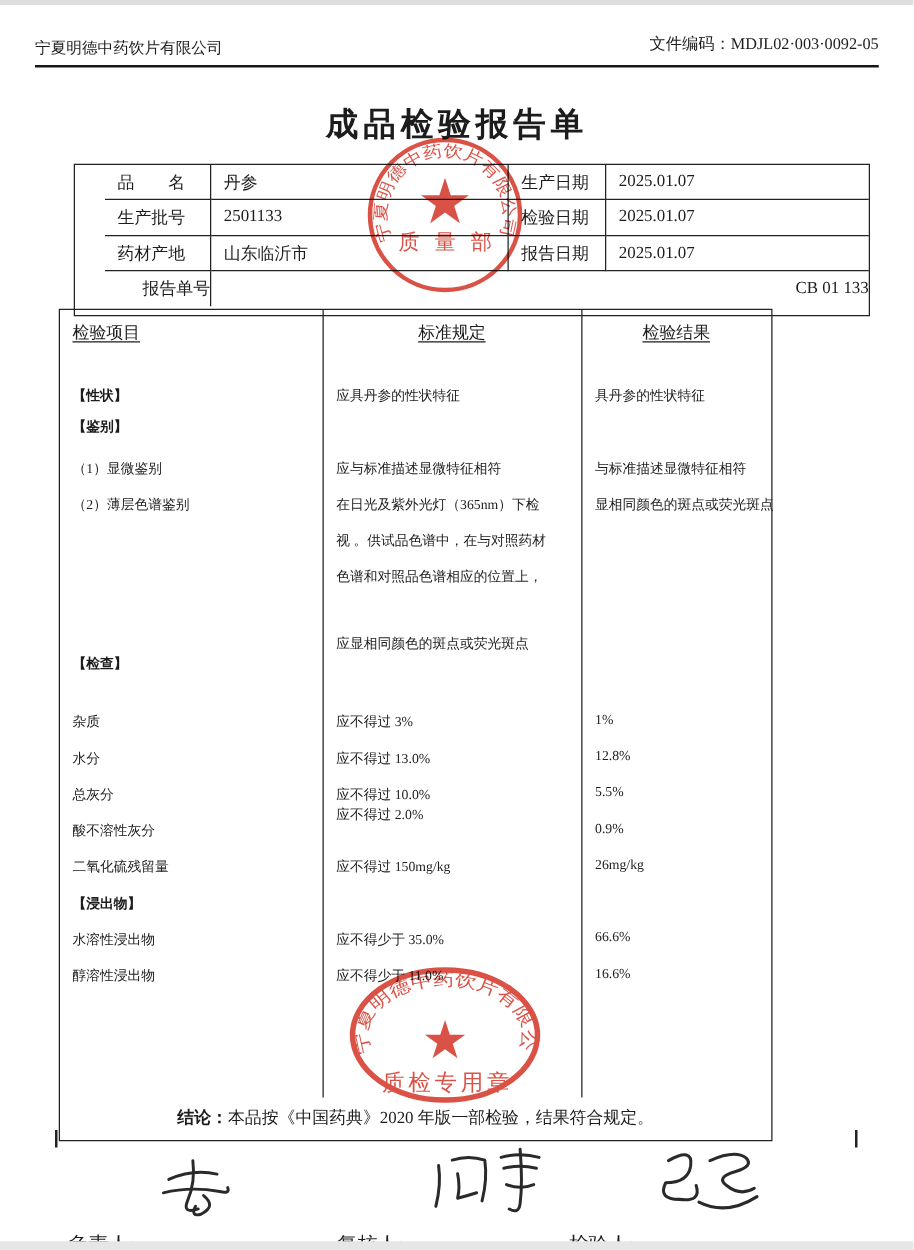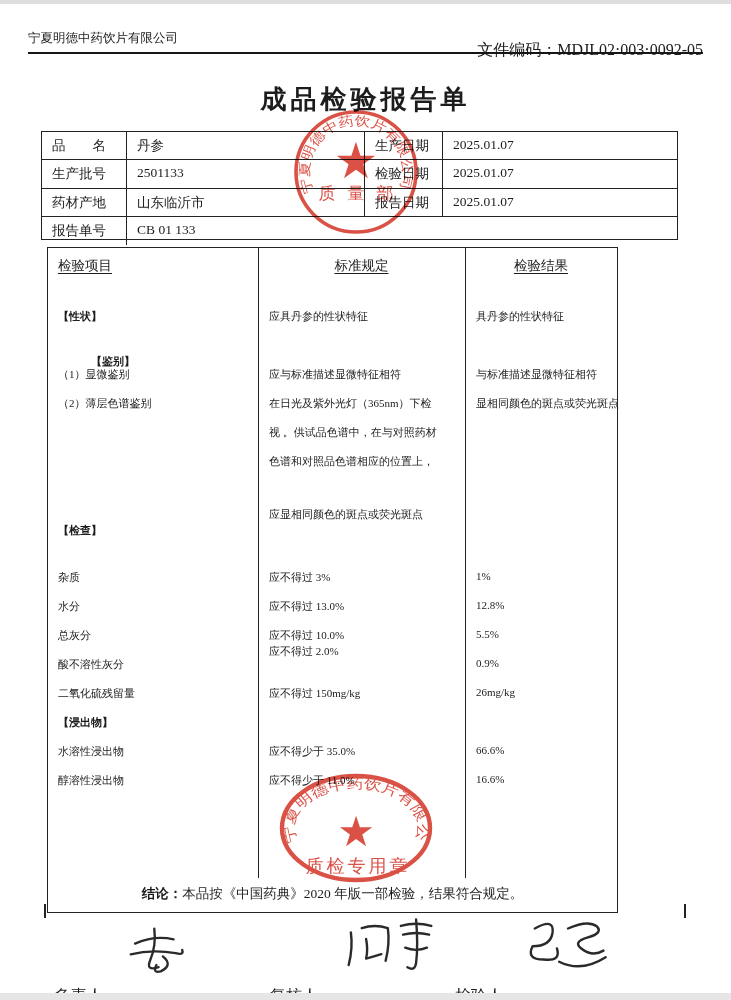--- a/index.html
+++ b/index.html
@@ -6,34 +6,34 @@
   .sheet {
     position:relative; width:731px; height:1000px; background:#ffffff;
     font-family:"Liberation Serif","DejaVu Serif",serif; color:#1c1c1c;
     overflow:hidden;
   }
   .edge-top { position:absolute; top:0; left:0; right:0; height:4px; background:#dedede; }
   .edge-bottom { position:absolute; bottom:0; left:0; right:0; height:7px; background:#e6e6e6; }
 
   
   .hdr-company { position:absolute; left:28px; top:30px; font-size:12.5px; white-space:nowrap; }
-  .hdr-code { position:absolute; right:28px; top:40px; font-size:16px; white-space:nowrap; }
+  .hdr-code { position:absolute; right:28px; top:26px; font-size:13px; white-space:nowrap; }
   .hdr-rule { position:absolute; left:28px; width:675px; top:52px; height:2px; background:#161616; }
 
   .title { position:absolute; left:0; right:0; top:82px; text-align:center;
            font-size:26px; font-weight:bold; letter-spacing:4px; }
 
   
-  .info-table { position:absolute; left:41px; top:131px; width:637px; height:109px;
+  .info-table { position:absolute; left:59px; top:131px; width:637px; height:122px;
                 border:1.5px solid #222; box-sizing:border-box;
-                display:grid; grid-template-columns:85px 238px 78px 1fr; grid-auto-rows:28.3px; }
+                display:grid; grid-template-columns:85px 238px 78px 1fr; grid-auto-rows:28.3px;padding-left:24px; }
   .ic { box-sizing:border-box; padding:5px 0 0 10px; font-size:13.5px; white-space:nowrap;
         border-right:1.2px solid #222; border-bottom:1.2px solid #222; }
   .ic.no-r { border-right:none; }
-  .ic.no-b { border-bottom:none; }
+  .ic.no-b { border-bottom:none;text-align:right; }
   .ic.span3 { grid-column:2 / 5; }
 
   
   .main-table { position:absolute; left:47px; top:247px; width:571px; height:666px;
                 border:1.5px solid #222; box-sizing:border-box; font-size:13px; }
   .vline { position:absolute; top:0; width:1.2px; height:630px; background:#222; }
   .vline.v1 { left:209.5px; }
   .vline.v2 { left:416.5px; }
   .mh { position:absolute; top:9px; font-size:13.5px; text-decoration:underline; text-underline-offset:3px; white-space:nowrap; }
   .mh.h1 { left:10px; }
@@ -101,21 +101,21 @@
   <div class="main-table">
     <div class="vline v1"></div>
     <div class="vline v2"></div>
     <div class="mh h1">检验项目</div>
     <div class="mh h2">标准规定</div>
     <div class="mh h3">检验结果</div>
     <div id="table-lines">
         <div class="mcell c1 bold" style="top: 61px;">【性状】</div>
         <div class="mcell c2" style="top: 61px;">应具丹参的性状特征</div>
         <div class="mcell c3" style="top: 61px;">具丹参的性状特征</div>
-        <div class="mcell c1 bold" style="top: 106px; margin-left: 33px;">【鉴别】</div>
+        <div class="mcell c1 bold" style="top: 86px;">【鉴别】</div>
         <div class="mcell c1" style="top: 119px;">（1）显微鉴别</div>
         <div class="mcell c2" style="top: 119px;">应与标准描述显微特征相符</div>
         <div class="mcell c3" style="top: 119px;">与标准描述显微特征相符</div>
         <div class="mcell c1" style="top: 148px;">（2）薄层色谱鉴别</div>
         <div class="mcell c2" style="top: 148px;">在日光及紫外光灯（365nm）下检</div>
         <div class="mcell c3" style="top: 148px;">显相同颜色的斑点或荧光斑点</div>
         <div class="mcell c2" style="top: 177px;">视 。供试品色谱中，在与对照药材</div>
         <div class="mcell c2" style="top: 206px;">色谱和对照品色谱相应的位置上，</div>
         <div class="mcell c2" style="top: 235px; margin-top: 24px;">应显相同颜色的斑点或荧光斑点</div>
         <div class="mcell c1 bold" style="top: 275px;">【检查】</div>

